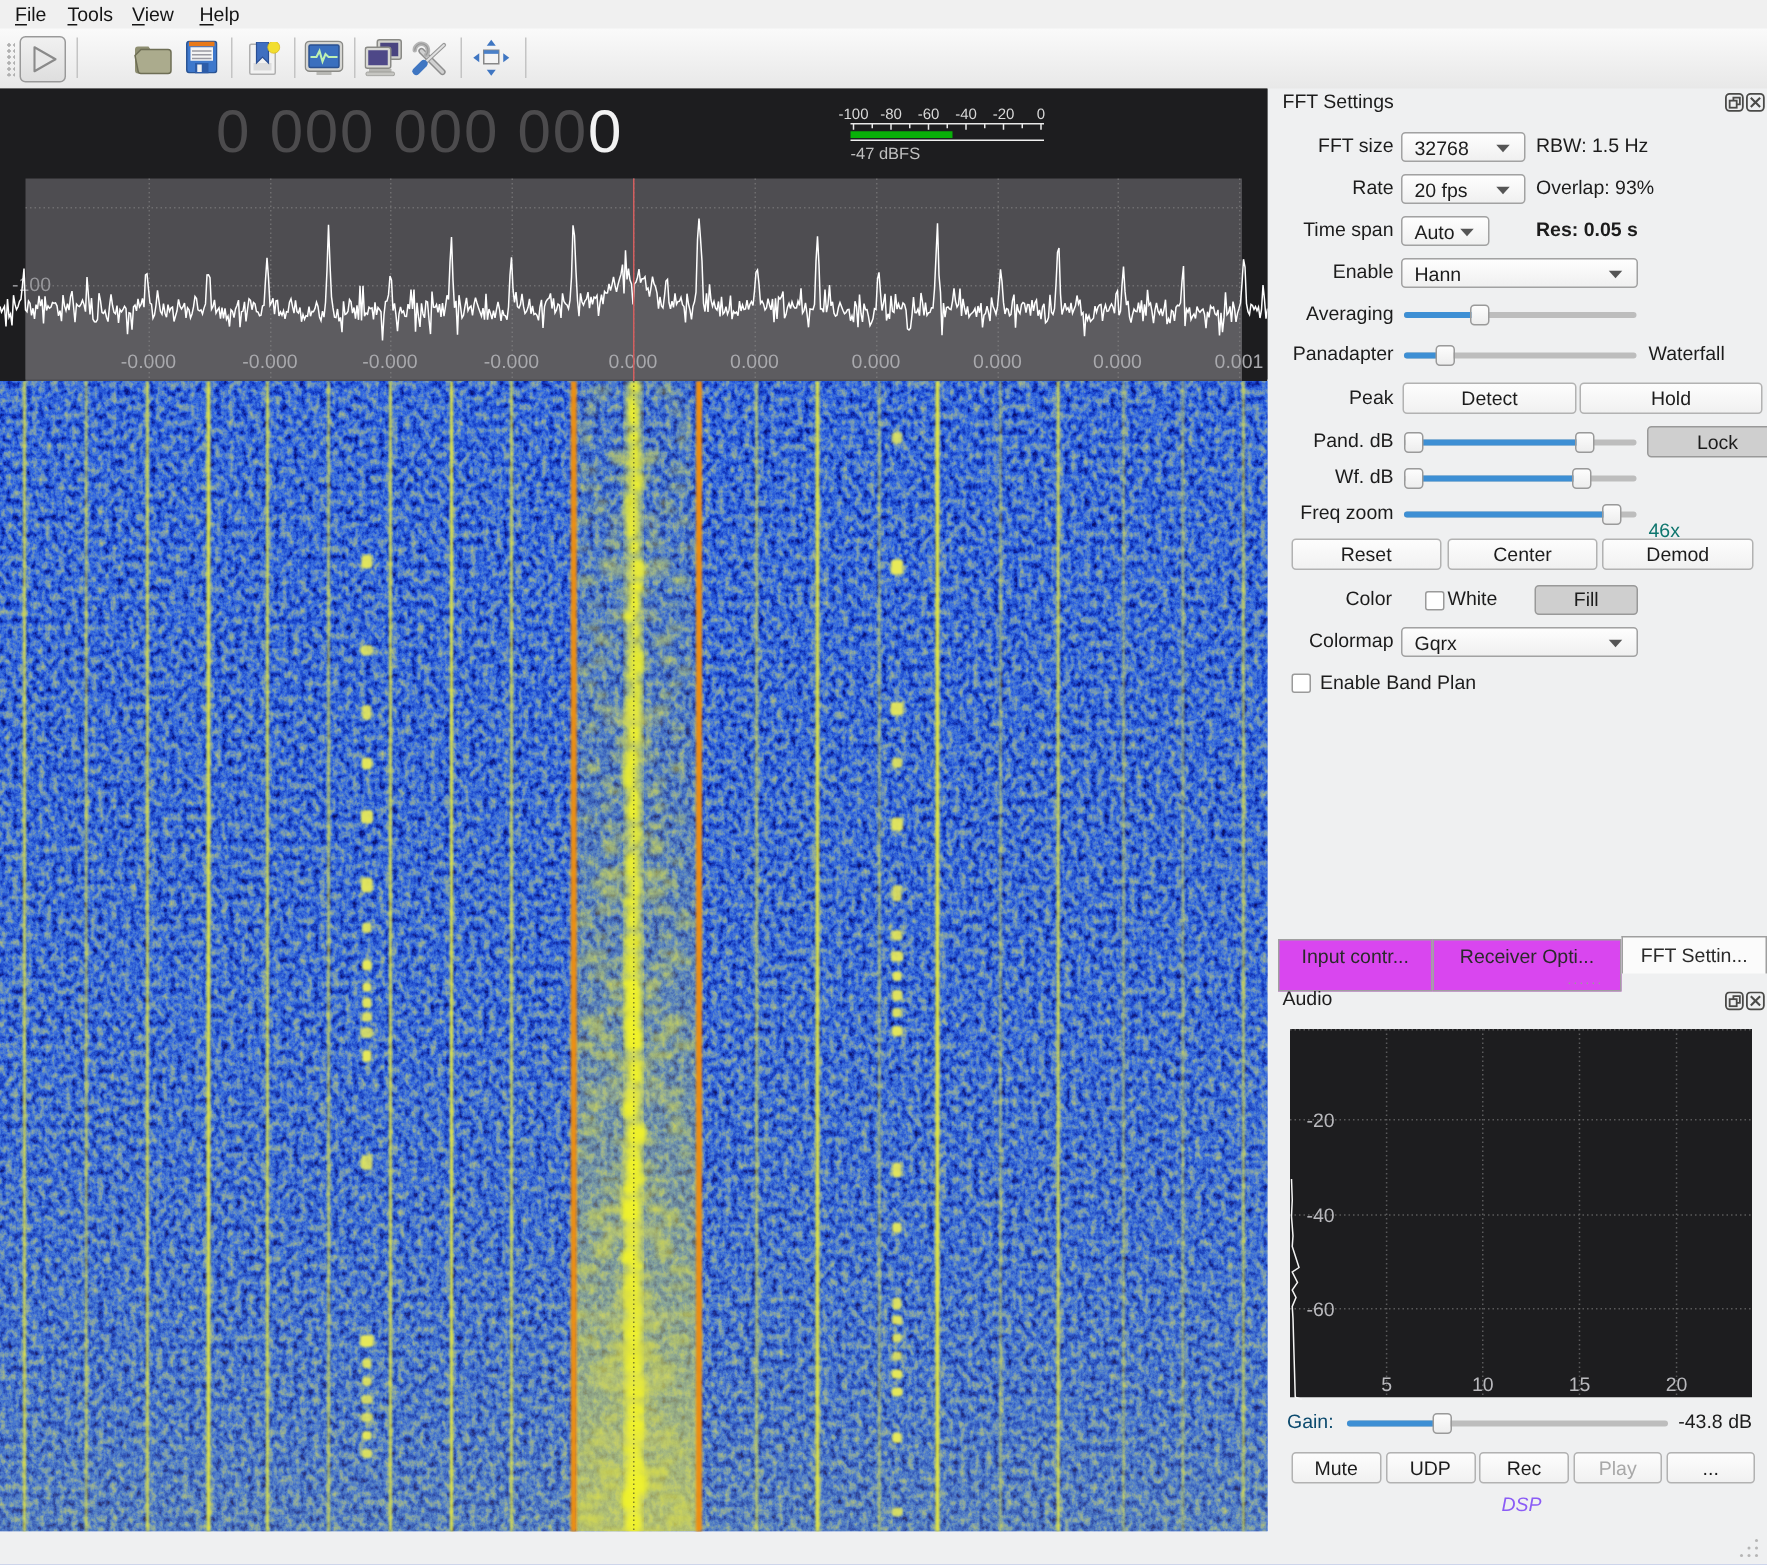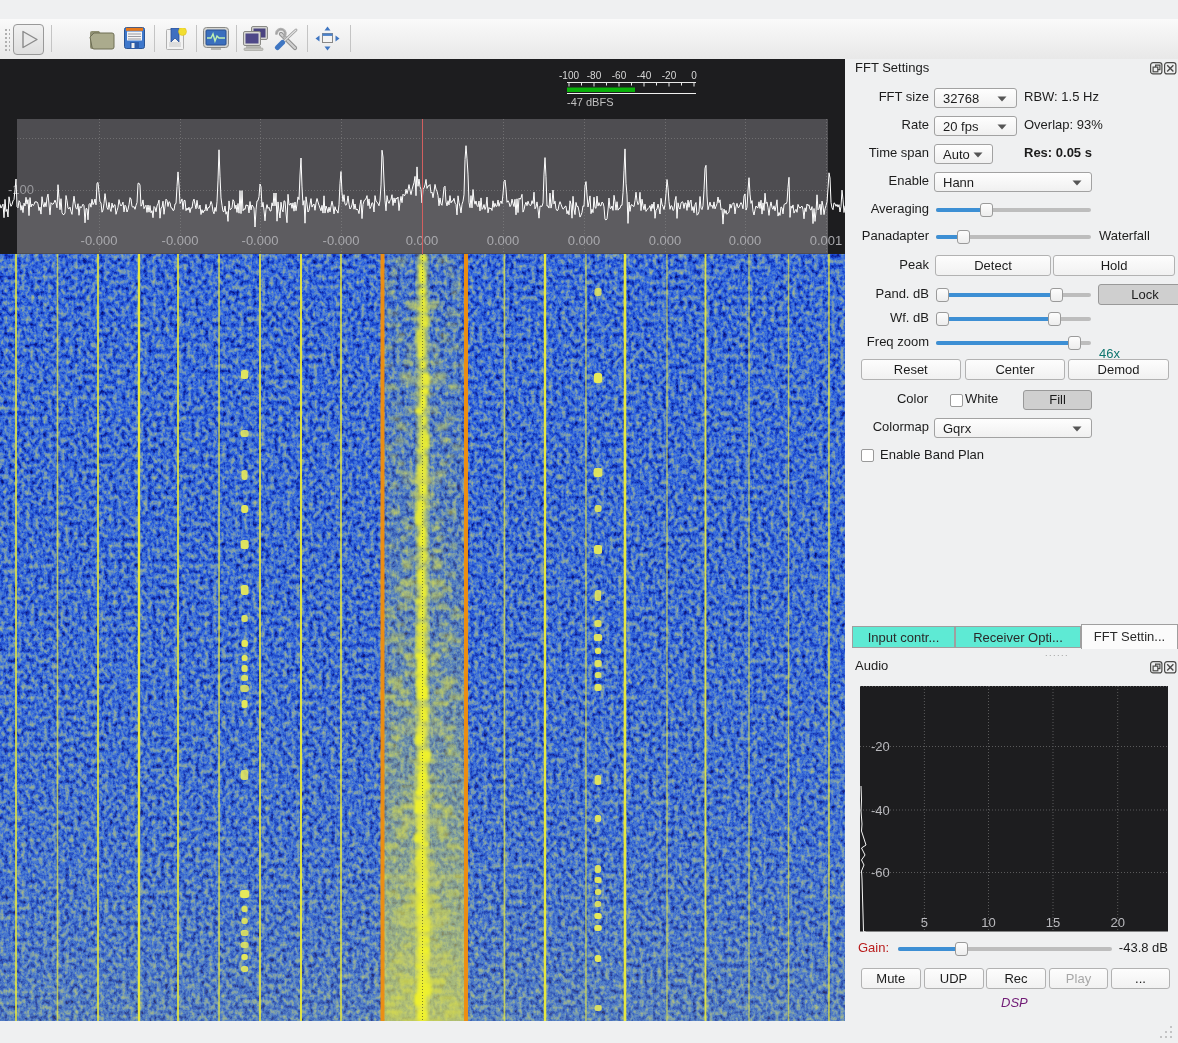--- a/index.html
+++ b/index.html
@@ -12,24 +12,30 @@
 .combo{position:absolute;height:20px;background:linear-gradient(#fefefe,#f0f0f0);border:1px solid #a2a2a2;border-radius:3px;font-size:13px;color:#1c1c1c}
 .combo span{position:absolute;left:8px;top:1.5px}
 .combo .arr{position:absolute;right:9px;top:7px}
 .btn{position:absolute;background:linear-gradient(#fdfdfd,#f1f1f1);border:1px solid #b2b2b2;border-radius:3px;font-size:13px;color:#1c1c1c;text-align:center}
 .btn.chk{background:#cfcfcf;border-color:#999}
 .btn.dis{color:#a8a8a8}
 .groove{position:absolute;height:4px;background:#bdbdbd;border-radius:2px}
 .gfill{position:absolute;height:4px;background:#3d8fd4;border-radius:2px}
 .handle{position:absolute;width:13px;height:14px;background:linear-gradient(#fdfdfd,#ededed);border:1px solid #9a9a9a;border-radius:3px}
 .cb{position:absolute;width:13px;height:13px;background:#fff;border:1px solid #9a9a9a;border-radius:2px}
-.tab{position:absolute;height:22px;background:#5eead4;border:1px solid #9f9f9f;font-size:13px;color:#2a2a2a;text-align:center;line-height:21px}
+.tab{position:absolute;height:35px;background:#d946ef;border:1px solid #9f9f9f;font-size:13px;color:#2a2a2a;text-align:center;line-height:21px}
 .tab.act{background:#fbfbfb;height:25px;border-bottom:none;z-index:2;line-height:24px}
 </style></head><body>
 <div id="root">
+<div class="menubar">
+      <span style="left:10px"><u>F</u>ile</span>
+      <span style="left:45px"><u>T</u>ools</span>
+      <span style="left:88px"><u>V</u>iew</span>
+      <span style="left:133px"><u>H</u>elp</span>
+    </div>
 <div class="toolbar"></div>
 <div style="position:absolute;left:13px;top:24px;width:31px;height:31px;border:1px solid #999;border-radius:4px;background:linear-gradient(#f1f1f1,#dedede)"></div>
     <svg style="position:absolute;left:13px;top:24px" width="31" height="31">
       <polygon points="10,7.5 24,15.5 10,23.5" fill="#e8e8e8" stroke="#8a8a8a" stroke-width="1.4" stroke-linejoin="round"></polygon>
     </svg>
     <div style="position:absolute;left:4px;top:28px;width:6px;height:23px;background-image:radial-gradient(circle,#b0b0b0 1px,transparent 1.3px);background-size:4px 4px"></div>
     <div style="position:absolute;left:50.5px;top:25px;width:1px;height:27px;background:#c4c4c4"></div>
     <div style="position:absolute;left:154.4px;top:25px;width:1px;height:27px;background:#c4c4c4"></div>
     <div style="position:absolute;left:195.7px;top:25px;width:1px;height:27px;background:#c4c4c4"></div>
     <div style="position:absolute;left:235.5px;top:25px;width:1px;height:27px;background:#c4c4c4"></div>
@@ -121,20 +127,21 @@
         <text x="503" y="186" text-anchor="middle">0.000</text>
         <text x="584" y="186" text-anchor="middle">0.000</text>
         <text x="665" y="186" text-anchor="middle">0.000</text>
         <text x="745" y="186" text-anchor="middle">0.000</text>
         <text x="826" y="186" text-anchor="middle">0.001</text>
         <text x="8" y="135" fill="#98989c">-100</text>
       </g>
       <polyline points="0,145.3 1,149.1 2,147.1 3,145.1 4,158.7 5,140.4 6,152.5 7,150.3 8,158.0 9,137.8 10,143.9 11,147.3 12,145.5 13,141.9 14,140.5 15,130.7 16,120.0 17,147.7 18,148.8 19,141.7 20,143.2 21,151.2 22,146.5 23,153.6 24,144.1 25,147.0 26,138.3 27,145.1 28,140.6 29,156.6 30,138.6 31,148.0 32,145.0 33,146.5 34,145.7 35,142.7 36,143.1 37,142.9 38,144.9 39,151.6 40,148.1 41,155.1 42,137.7 43,144.9 44,148.1 45,143.4 46,147.7 47,138.9 48,135.1 49,145.0 50,155.8 51,143.7 52,144.9 53,145.3 54,143.7 55,141.1 56,143.9 57,148.8 58,125.7 59,138.6 60,150.7 61,139.7 62,153.8 63,155.5 64,155.6 65,154.0 66,136.5 67,141.6 68,149.3 69,149.9 70,148.1 71,152.5 72,155.4 73,145.1 74,137.2 75,144.5 76,149.2 77,150.2 78,144.7 79,156.3 80,147.4 81,148.9 82,147.3 83,145.2 84,146.6 85,163.8 86,149.5 87,149.8 88,160.8 89,145.5 90,144.4 91,148.2 92,140.3 93,145.6 94,143.9 95,140.0 96,145.8 97,124.2 98,123.5 99,133.5 100,143.0 101,143.7 102,153.2 103,151.1 104,144.5 105,134.6 106,142.0 107,148.7 108,150.5 109,143.4 110,149.8 111,152.5 112,144.1 113,148.6 114,146.3 115,145.7 116,155.3 117,151.7 118,148.2 119,140.6 120,145.1 121,147.0 122,145.5 123,143.1 124,152.9 125,146.2 126,147.6 127,153.0 128,150.3 129,145.6 130,138.6 131,140.0 132,147.5 133,148.2 134,147.6 135,150.3 136,146.4 137,143.6 138,124.3 139,124.2 140,126.1 141,147.2 142,145.3 143,140.9 144,149.7 145,147.7 146,146.2 147,153.4 148,146.0 149,153.2 150,146.5 151,153.9 152,151.7 153,158.7 154,147.5 155,148.6 156,152.8 157,146.9 158,144.7 159,141.1 160,159.2 161,148.9 162,148.4 163,142.2 164,155.3 165,147.2 166,140.2 167,141.2 168,147.5 169,142.7 170,143.6 171,148.7 172,149.0 173,151.5 174,151.1 175,145.0 176,144.5 177,127.5 178,112.9 179,126.2 180,144.5 181,142.6 182,139.9 183,150.4 184,141.6 185,141.3 186,151.7 187,149.0 188,151.1 189,148.2 190,153.6 191,148.8 192,149.1 193,142.4 194,140.1 195,145.2 196,149.8 197,141.3 198,148.7 199,149.7 200,146.0 201,155.5 202,150.7 203,153.9 204,151.5 205,151.8 206,145.4 207,151.8 208,148.6 209,148.8 210,146.6 211,142.4 212,145.3 213,152.3 214,154.8 215,148.4 216,152.4 217,142.7 218,121.1 219,90.8 220,117.2 221,138.9 222,146.3 223,152.4 224,152.7 225,147.0 226,155.2 227,152.6 228,162.4 229,141.9 230,150.7 231,150.1 232,148.5 233,140.7 234,142.2 235,149.7 236,146.0 237,153.4 238,144.5 239,154.2 240,131.6 241,154.6 242,131.6 243,151.8 244,149.7 245,150.5 246,145.8 247,146.7 248,146.2 249,153.9 250,142.5 251,150.9 252,146.0 253,147.3 254,148.9 255,168.0 256,150.8 257,142.0 258,141.6 259,137.6 260,125.0 261,127.7 262,148.0 263,143.3 264,151.1 265,161.8 266,150.2 267,145.6 268,149.4 269,148.3 270,151.9 271,152.0 272,143.8 273,147.0 274,134.0 275,146.9 276,134.0 277,162.2 278,142.9 279,152.3 280,159.0 281,143.2 282,150.3 283,152.9 284,141.8 285,142.3 286,154.0 287,163.7 288,135.3 289,145.7 290,145.9 291,144.0 292,149.3 293,143.8 294,152.2 295,143.0 296,151.7 297,145.3 298,137.9 299,140.6 300,116.0 301,99.0 302,127.9 303,146.2 304,141.6 305,164.2 306,137.8 307,145.1 308,153.0 309,151.2 310,145.1 311,139.6 312,148.1 313,145.9 314,145.0 315,151.3 316,143.9 317,139.5 318,143.0 319,146.1 320,149.0 321,151.8 322,146.4 323,154.1 324,136.8 325,154.1 326,147.0 327,149.9 328,153.7 329,148.1 330,152.9 331,147.2 332,142.2 333,147.0 334,154.9 335,147.7 336,151.2 337,151.6 338,154.1 339,145.7 340,124.3 341,112.5 342,133.8 343,142.6 344,135.7 345,145.4 346,146.3 347,143.9 348,136.9 349,145.1 350,150.0 351,148.6 352,145.9 353,140.2 354,150.2 355,145.0 356,150.7 357,150.0 358,151.2 359,154.6 360,145.7 361,140.9 362,159.6 363,145.4 364,142.0 365,140.5 366,139.8 367,136.6 368,146.7 369,139.9 370,149.6 371,147.6 372,143.7 373,144.4 374,153.0 375,136.6 376,142.0 377,143.5 378,144.3 379,146.8 380,141.2 381,125.9 382,91.2 383,98.0 384,122.0 385,141.3 386,151.8 387,136.6 388,142.3 389,144.4 390,141.5 391,140.3 392,135.7 393,146.5 394,138.9 395,143.9 396,139.0 397,139.8 398,138.0 399,151.6 400,143.1 401,137.4 402,143.7 403,135.2 404,136.5 405,136.2 406,130.2 407,134.7 408,130.9 409,125.6 410,131.3 411,135.6 412,130.8 413,127.0 414,123.8 415,117.4 416,136.7 417,107.9 418,127.3 419,120.1 420,127.7 421,130.3 422,143.9 423,130.2 424,129.1 425,125.8 426,120.4 427,129.4 428,126.9 429,126.9 430,125.5 431,134.1 432,133.1 433,138.7 434,132.7 435,125.4 436,130.1 437,132.2 438,136.4 439,146.8 440,138.9 441,145.0 442,146.3 443,138.3 444,128.3 445,127.2 446,142.8 447,146.9 448,141.7 449,145.9 450,136.6 451,143.9 452,142.0 453,141.9 454,139.3 455,144.1 456,145.4 457,155.9 458,136.8 459,143.7 460,147.7 461,153.9 462,145.2 463,142.2 464,135.8 465,100.5 466,86.7 467,99.8 468,115.1 469,143.3 470,148.7 471,136.6 472,148.9 473,130.5 474,141.0 475,145.2 476,142.0 477,146.4 478,147.7 479,142.0 480,151.9 481,138.9 482,150.4 483,149.1 484,145.5 485,150.5 486,147.8 487,138.1 488,153.8 489,148.5 490,149.9 491,149.0 492,151.5 493,141.8 494,148.3 495,144.3 496,147.4 497,147.0 498,141.0 499,147.3 500,143.8 501,142.0 502,144.6 503,135.0 504,122.5 505,121.0 506,130.2 507,143.3 508,141.7 509,143.6 510,147.6 511,146.1 512,140.1 513,144.2 514,147.6 515,140.3 516,155.8 517,139.8 518,153.6 519,139.1 520,140.3 521,138.8 522,135.3 523,153.1 524,150.7 525,145.8 526,143.2 527,146.7 528,142.2 529,145.2 530,146.5 531,146.2 532,141.7 533,144.6 534,133.2 535,149.8 536,148.0 537,142.9 538,150.1 539,159.2 540,147.0 541,147.2 542,147.4 543,143.9 544,115.1 545,98.6 546,117.7 547,147.0 548,146.9 549,149.1 550,134.1 551,149.1 552,143.9 553,131.0 554,144.9 555,142.2 556,149.8 557,151.7 558,151.0 559,145.8 560,142.7 561,145.3 562,148.0 563,150.2 564,149.3 565,147.4 566,147.2 567,154.8 568,151.6 569,155.8 570,141.8 571,145.3 572,159.2 573,137.3 574,150.0 575,155.6 576,143.4 577,147.5 578,147.4 579,152.1 580,158.1 581,156.1 582,153.4 583,146.8 584,147.3 585,127.0 586,122.6 587,136.0 588,148.0 589,143.0 590,136.9 591,154.7 592,150.2 593,153.6 594,138.2 595,148.6 596,149.3 597,137.1 598,147.1 599,143.6 600,146.7 601,146.8 602,143.0 603,143.9 604,147.8 605,160.3 606,161.0 607,159.8 608,151.0 609,139.0 610,149.3 611,149.4 612,147.0 613,151.4 614,136.3 615,142.5 616,151.2 617,142.7 618,151.2 619,149.5 620,149.3 621,146.2 622,146.3 623,133.7 624,111.8 625,89.9 626,124.3 627,135.9 628,164.4 629,143.0 630,152.4 631,146.0 632,145.6 633,147.0 634,147.5 635,141.7 636,133.2 637,141.7 638,145.7 639,144.0 640,133.3 641,151.6 642,140.2 643,146.3 644,150.7 645,145.2 646,152.4 647,150.6 648,149.7 649,148.7 650,146.6 651,152.2 652,145.0 653,149.5 654,143.0 655,159.3 656,151.1 657,150.0 658,145.1 659,149.3 660,155.0 661,139.3 662,145.2 663,147.5 664,150.5 665,145.6 666,134.3 667,120.5 668,128.8 669,142.6 670,150.3 671,146.7 672,147.2 673,151.5 674,150.6 675,141.5 676,137.4 677,159.4 678,143.8 679,148.5 680,150.1 681,144.0 682,142.7 683,143.3 684,149.4 685,144.0 686,144.1 687,151.4 688,141.1 689,148.3 690,142.9 691,141.0 692,151.5 693,147.6 694,153.8 695,145.7 696,143.5 697,156.2 698,155.2 699,152.7 700,137.5 701,149.1 702,150.6 703,146.8 704,130.7 705,109.2 706,106.3 707,137.0 708,150.7 709,147.0 710,143.1 711,147.4 712,146.2 713,149.5 714,142.9 715,149.9 716,147.3 717,144.7 718,138.0 719,143.7 720,140.8 721,150.7 722,149.5 723,165.1 724,150.1 725,154.4 726,151.4 727,155.3 728,154.2 729,153.1 730,145.1 731,149.2 732,145.7 733,144.2 734,144.0 735,154.9 736,147.6 737,144.3 738,148.5 739,148.3 740,145.6 741,143.6 742,145.7 743,149.8 744,137.0 745,134.9 746,151.1 747,148.4 748,131.1 749,118.7 750,135.1 751,144.4 752,141.6 753,152.2 754,156.0 755,150.8 756,147.0 757,148.5 758,148.7 759,142.8 760,149.5 761,141.2 762,155.1 763,143.9 764,151.5 765,134.2 766,144.5 767,143.1 768,148.7 769,156.4 770,147.8 771,142.9 772,148.3 773,150.3 774,146.8 775,151.8 776,147.2 777,140.8 778,157.1 779,153.5 780,156.4 781,147.9 782,148.7 783,154.9 784,145.9 785,144.5 786,144.9 787,142.9 788,128.4 789,118.3 790,158.4 791,147.1 792,149.2 793,145.9 794,154.1 795,151.9 796,150.3 797,153.3 798,145.4 799,148.0 800,149.2 801,147.9 802,147.1 803,150.5 804,159.8 805,148.8 806,152.6 807,145.0 808,146.6 809,145.8 810,150.2 811,151.1 812,147.6 813,164.6 814,149.5 815,162.4 816,152.6 817,135.8 818,150.8 819,149.4 820,145.2 821,155.7 822,142.1 823,146.8 824,155.6 825,149.9 826,146.6 827,142.9 828,129.9 829,113.8 830,119.0 831,143.5 832,148.8 833,150.7 834,143.9 835,144.6 836,147.3 837,145.4 838,148.1 839,145.7 840,153.0 841,147.5 842,131.1 843,140.7 844,153.5 845,146.7" fill="none" stroke="#ffffff" stroke-width="1"></polyline>
       <line x1="422.5" y1="60" x2="422.5" y2="195" stroke="#d25f5f" stroke-width="1"></line>
     </svg>
+<div style="position:absolute;left:144px;top:66px;font-size:40px;letter-spacing:1.2px;color:#4c4b4d;white-space:pre">0 000 000 00<span style="color:#f2f2f2">0</span></div>
     <svg style="position:absolute;left:552px;top:62px" width="160" height="50">
       <g font-family="Liberation Sans, sans-serif" font-size="10" fill="#d8d8d8" text-anchor="middle">
         <text x="17" y="17">-100</text>
         <text x="42" y="17">-80</text>
         <text x="67" y="17">-60</text>
         <text x="92" y="17">-40</text>
         <text x="117" y="17">-20</text>
         <text x="142" y="17">0</text>
       </g>
       <line x1="15" y1="20.5" x2="144" y2="20.5" stroke="#e8e8e8"></line>
@@ -733,31 +740,31 @@
     <div style="position:absolute;left:855px;top:658px;font-size:13px;color:#1c1c1c;white-space:nowrap;">Audio</div>
     <svg style="position:absolute;left:1150px;top:661px" width="27" height="13">
 <g fill="none" stroke="#4a4a48" stroke-width="1.2">
 <rect x="0.6" y="0.6" width="11.3" height="11.3" rx="2.5"></rect>
 <rect x="3.1" y="5.1" width="4.7" height="4.7"></rect>
 <path d="M5.6,5 L5.6,3.1 L9.9,3.1 L9.9,7.6 L8,7.6"></path>
 <rect x="14.6" y="0.6" width="11.3" height="11.3" rx="2.5"></rect>
 <path d="M17.2,3.2 L23.4,9.4 M23.4,3.2 L17.2,9.4" stroke-width="1.4"></path>
 </g>
     </svg>
-    <div style="position:absolute;left:858px;top:940px;font-size:13px;color:#b91c1c;white-space:nowrap;">Gain:</div>
+    <div style="position:absolute;left:858px;top:940px;font-size:13px;color:#0c4a6e;white-space:nowrap;">Gain:</div>
     <div class="groove" style="left:898px;top:947px;width:214px"></div>
     <div class="gfill" style="left:898px;top:947px;width:63px"></div>
     <div class="handle" style="left:954.5px;top:942px"></div>
     <div style="position:absolute;right:10px;top:940px;font-size:13px;color:#1c1c1c;white-space:nowrap">-43.8 dB</div>
     <div class="btn" style="left:860.5px;top:968px;width:60.5px;height:21px;line-height:19px">Mute</div>
     <div class="btn" style="left:923.5px;top:968px;width:60px;height:21px;line-height:19px">UDP</div>
     <div class="btn" style="left:986px;top:968px;width:60px;height:21px;line-height:19px">Rec</div>
     <div class="btn dis" style="left:1049px;top:968px;width:59px;height:21px;line-height:19px">Play</div>
     <div class="btn" style="left:1111px;top:968px;width:59px;height:21px;line-height:19px">...</div>
-    <div style="position:absolute;left:1001px;top:995px;font-size:13px;color:#701a75;white-space:nowrap;font-style:italic">DSP</div>
+    <div style="position:absolute;left:1001px;top:995px;font-size:13px;color:#8b5cf6;white-space:nowrap;font-style:italic">DSP</div>
 <div class="statusbar"></div>
 <svg style="position:absolute;left:1158px;top:1024px" width="16" height="16">
       <g fill="#b5b5b5">
         <circle cx="13" cy="3" r="1"></circle>
         <circle cx="13" cy="8" r="1"></circle>
         <circle cx="8" cy="8" r="1"></circle>
         <circle cx="13" cy="13" r="1"></circle>
         <circle cx="8" cy="13" r="1"></circle>
         <circle cx="3" cy="13" r="1"></circle>
       </g>

